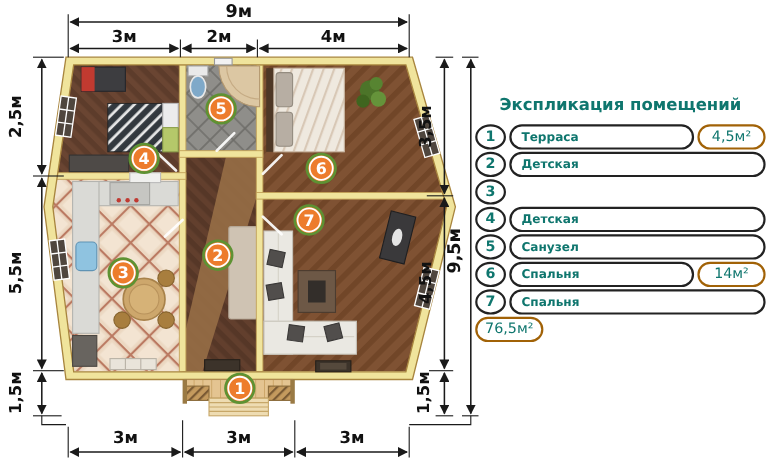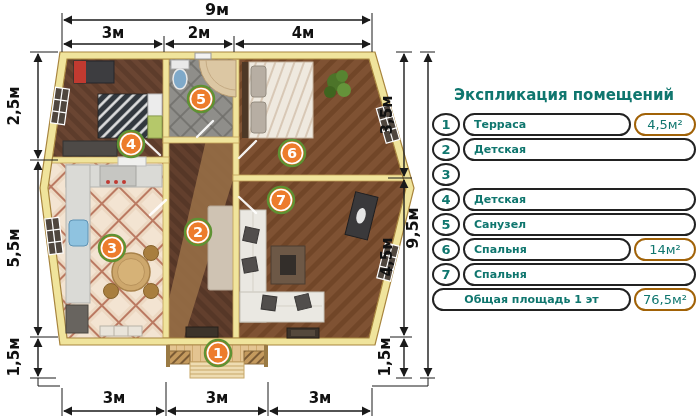--- a/index.html
+++ b/index.html
@@ -334,18 +334,17 @@
   <div class="lrow">
     <div class="lnum">6</div>
     <div class="lname">Спальня</div>
     <div class="larea">14м²</div>
   </div>
   <div class="lrow">
     <div class="lnum">7</div>
     <div class="lname">Спальня</div>
   </div>
   <div class="lrow">
-    <div class="lname total">Общая площадь 1 эт</div>
     <div class="larea">76,5м²</div>
   </div>
 </div>
 
 </div>
 
 </body></html>

